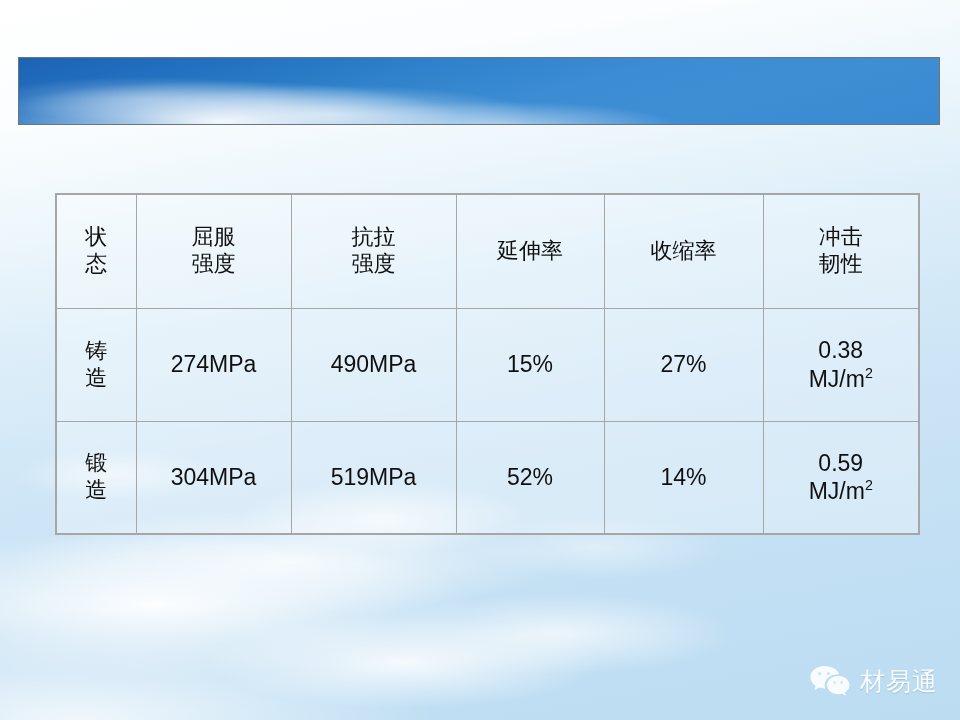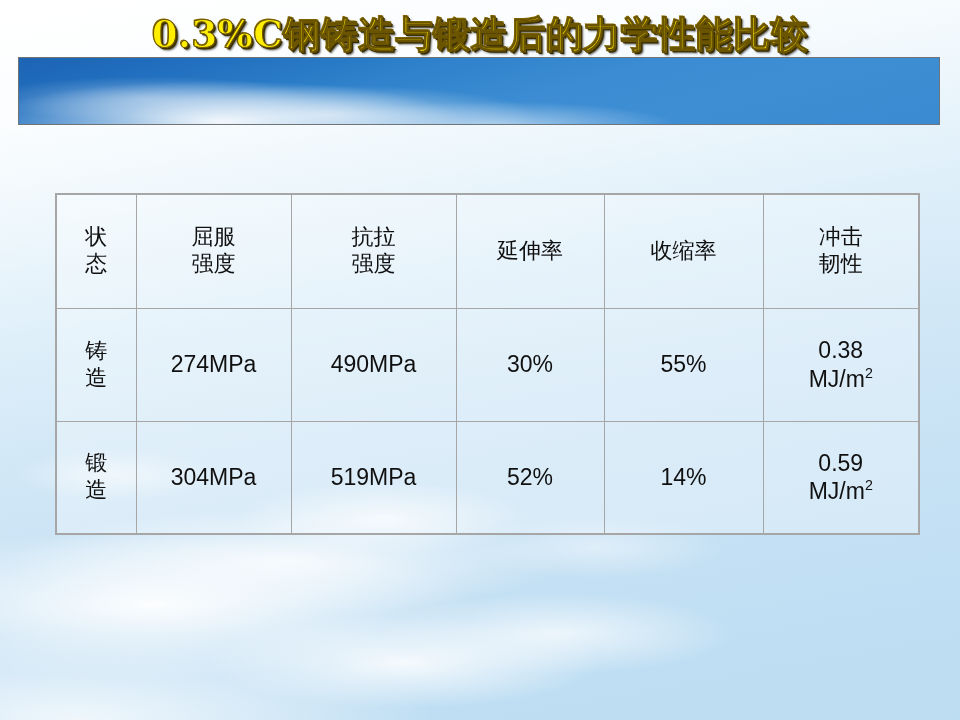--- a/index.html
+++ b/index.html
@@ -125,21 +125,20 @@
     text-shadow:0 1px 1px rgba(120,150,175,.45);
     letter-spacing:1px;
   }
 </style>
 </head>
 <body>
 
 <div id="slide">
 
   <div id="title-banner"></div>
-  <div id="title-text" class="cjk">0.3%C钢铸造与锻造后的力学性能比较</div>
 
   <table id="perf-table">
     <colgroup>
       <col class="c0">
         <col class="c1">
         <col class="c2">
       <col class="c3">
         <col class="c4">
         <col class="c5">
     </colgroup>
@@ -165,22 +164,22 @@
         </td>
       </tr>
 
       <tr class="data-row">
         <td class="cjk state-cell">
           <div>铸</div>
           <div>造</div>
         </td>
         <td class="val-cell">274MPa</td>
         <td class="val-cell">490MPa</td>
-        <td class="val-cell">30%</td>
-        <td class="val-cell">55%</td>
+        <td class="val-cell">15%</td>
+        <td class="val-cell">27%</td>
         <td class="val-cell">
           <div>0.38</div>
           <div><span>MJ/m</span><sup>2</sup></div>
         </td>
       </tr>
 
       <tr class="data-row">
         <td class="cjk state-cell">
           <div>锻</div>
           <div>造</div>
@@ -190,14 +189,27 @@
         <td class="val-cell">52%</td>
         <td class="val-cell">14%</td>
         <td class="val-cell">
           <div>0.59</div>
           <div><span>MJ/m</span><sup>2</sup></div>
         </td>
       </tr>
     </tbody>
   </table>
 
+  <div id="watermark">
+    <svg id="wechat-icon" viewBox="0 0 42 34">
+
+      <path d="M15.3 2C7.5 2 1.5 7 1.5 13.2c0 3.5 2 6.6 5.2 8.7l-1.3 4 4.6-2.3c1.7.5 3.5.8 5.3.8h.9c-.4-1-.6-2.1-.6-3.2 0-6 5.9-10.9 13.2-10.9.5 0 1 0 1.4.1C28.9 5.7 22.7 2 15.3 2z" fill="#ffffff"></path>
+      <circle cx="10.6" cy="9.6" r="1.55" fill="#cfe3f0"></circle>
+      <circle cx="19.4" cy="9.6" r="1.55" fill="#cfe3f0"></circle>
+
+      <path d="M40.5 21.1c0-5.1-5-9.2-11.2-9.2s-11.2 4.1-11.2 9.2c0 5.1 5 9.2 11.2 9.2 1.3 0 2.6-.2 3.8-.5l3.8 2-1-3.3c2.8-1.7 4.6-4.4 4.6-7.4z" fill="#ffffff"></path>
+      <circle cx="25.7" cy="18.6" r="1.25" fill="#cfe3f0"></circle>
+      <circle cx="32.6" cy="18.6" r="1.25" fill="#cfe3f0"></circle>
+    </svg>
+    <span id="watermark-label">材易通</span>
+  </div>
 
 </div>
 
 </body></html>

